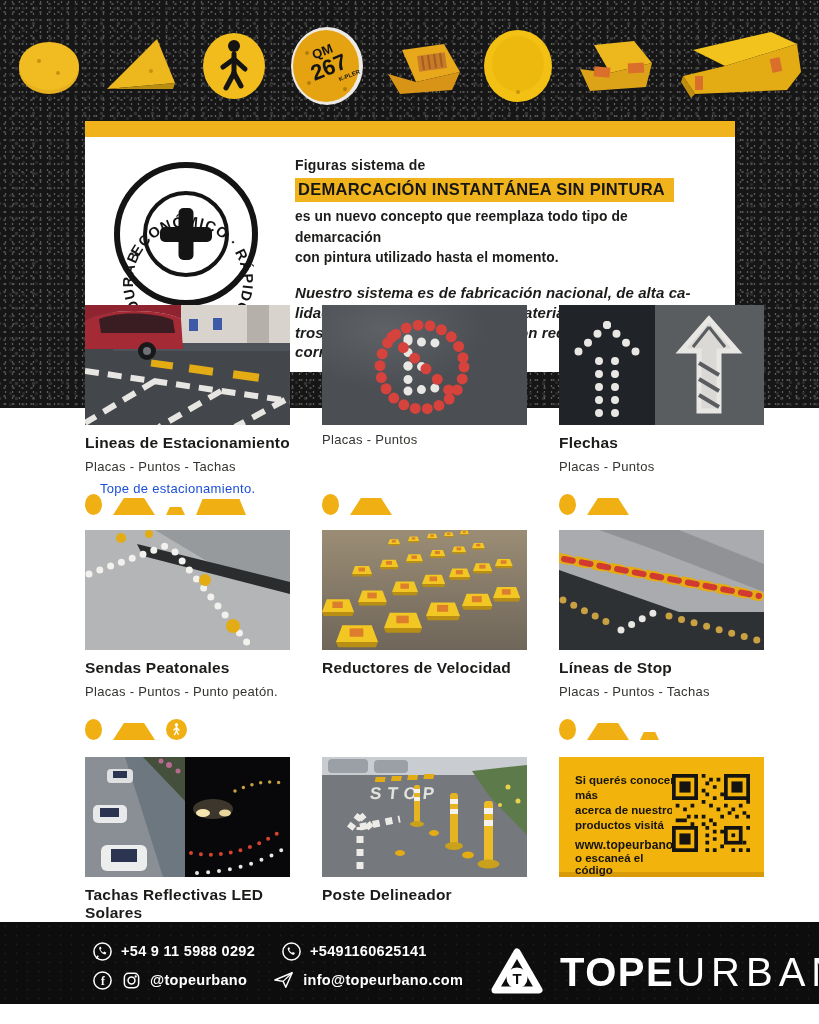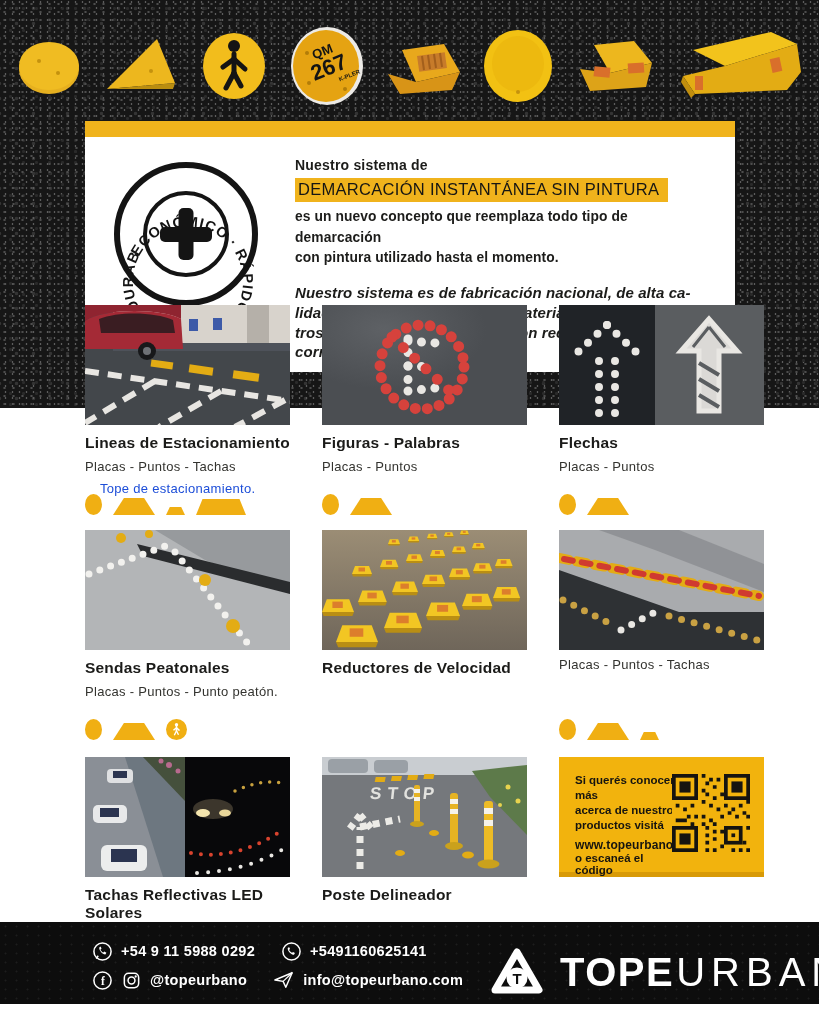--- a/index.html
+++ b/index.html
@@ -24,21 +24,21 @@
   .strip svg { display:block; }
 
   
   .card { position:absolute; left:85px; top:121px; width:650px; height:251px; background:#fff; }
   .card-bar { height:16px; background:#F0B31C; }
   .card-body { display:flex; padding:14px 20px 0 26px; }
   .stamp { width:150px; height:150px; flex:0 0 150px; margin-top:8px; }
   .copy { margin-left:34px; padding-top:6px; width:420px; color:#1c1c1a; }
   .intro { font-size:14px; font-weight:bold; letter-spacing:.2px; }
   .hl { display:inline-block; margin-top:5px; background:#F0B31C; color:#161614;
-        font-size:16.5px; font-weight:normal; letter-spacing:.3px; padding:2px 9px 3px 3px; }
+        font-size:16.5px; font-weight:bold; letter-spacing:.3px; padding:2px 9px 3px 3px; }
   .b1 { margin-top:5px; font-size:13.8px; font-weight:bold; line-height:1.5; letter-spacing:.1px; }
   .b2 { margin-top:14px; font-size:15px; font-weight:bold; font-style:italic; line-height:1.32; letter-spacing:.1px; }
   .ml { white-space:pre-line; }
 
   
   .grid { position:absolute; left:85px; top:305px; width:650px;
     display:grid; grid-template-columns:205px 205px 205px; grid-template-rows:225px 227px auto;
     column-gap:32px; }
   .cell { position:relative; }
   .photo { width:205px; height:120px; overflow:hidden; background:#444; }
@@ -171,21 +171,21 @@
         </defs>
         <text font-family="Liberation Sans, sans-serif" font-size="14.5" font-weight="bold" fill="#141414" letter-spacing="1">
           <textPath href="#stamp-circle">ECONÓMICO · RÁPIDO · ESTÉTICO · DURABLE ·</textPath>
         </text>
         <g fill="#141414">
           <rect x="49" y="68" width="52" height="15" rx="5"></rect>
           <rect x="67.5" y="49" width="15" height="52" rx="5"></rect>
         </g>
       </svg>
       <div class="copy">
-        <div class="intro">Nuestro sistema de</div>
+        <div class="intro">Figuras sistema de</div>
         <div><span class="hl">DEMARCACIÓN INSTANTÁNEA SIN PINTURA</span></div>
         <div class="b1 ml">es un nuevo concepto que reemplaza todo tipo de demarcación
 con pintura utilizado hasta el momento.</div>
         <div class="b2 ml">Nuestro sistema es de fabricación nacional, de alta ca-
 lidad y diseño. Realizados en material plástico con fil-
 tros UV y anclajes templados con recubrimiento anti
 corrosivo.</div>
       </div>
     </div>
   </div>
@@ -249,21 +249,20 @@
           <circle cx="100" cy="62" r="42" fill="none" stroke="#d6423c" stroke-width="11" stroke-dasharray="0 12.1" stroke-linecap="round"></circle>
           <g stroke="#e9e7e3" stroke-width="9" stroke-dasharray="0 13.5" stroke-linecap="round">
             <path d="M86 34 L86 88"></path>
             <path d="M86 36 L114 38"></path>
             <path d="M86 61 L108 62"></path>
             <path d="M86 86 L114 83"></path>
           </g>
           <path d="M70 32 L132 90" stroke="#d6423c" stroke-width="11" stroke-dasharray="0 15.5" stroke-linecap="round" fill="none"></path>
         </svg>
       </div>
-      <div class="ptitle">Figuras - Palabras</div>
       <div class="psub">Placas - Puntos</div>
       <div class="icons">
         <div class="pg pg-punto"></div>
         <div class="pg pg-tope"></div>
       </div>
     </div>
 
     <div class="cell">
       <div class="photo">
         <svg width="205" height="120" viewBox="0 0 205 120">
@@ -379,20 +378,21 @@
           <polygon points="40,0 120,0 205,34 205,62 96,20" fill="#86888b" opacity=".7"></polygon>
           <g stroke-linecap="round" fill="none">
             <path d="M0 28 L200 66" stroke="#E3AC14" stroke-width="10" stroke-dasharray="10 8"></path>
             <path d="M5 29 L200 66" stroke="#D03A30" stroke-width="6" stroke-dasharray="9 9"></path>
             <path d="M4 70 L56 96" stroke="#C9A143" stroke-width="7" stroke-dasharray="0 12"></path>
             <path d="M62 100 L104 78" stroke="#e9e7e3" stroke-width="7" stroke-dasharray="0 12"></path>
             <path d="M110 86 L205 112" stroke="#C9A143" stroke-width="7" stroke-dasharray="0 13"></path>
           </g>
         </svg>
       </div>
+      <div class="ptitle">Líneas de Stop</div>
       <div class="psub">Placas - Puntos - Tachas</div>
       <div class="icons">
         <div class="pg pg-punto"></div>
         <div class="pg pg-tope"></div>
         <div class="pg pg-tacha"></div>
       </div>
     </div>
 
     <div class="cell">
       <div class="photo">

